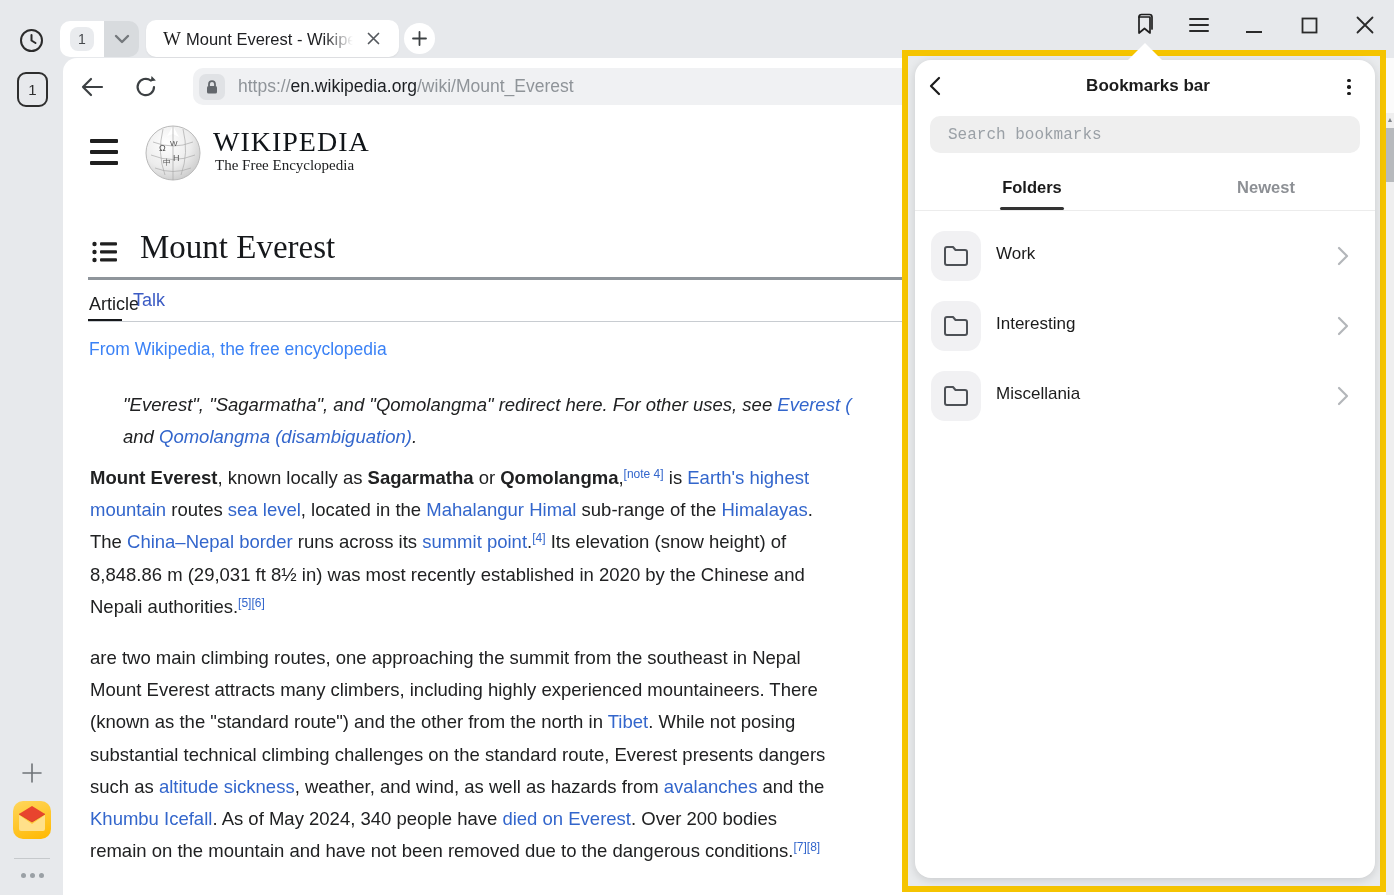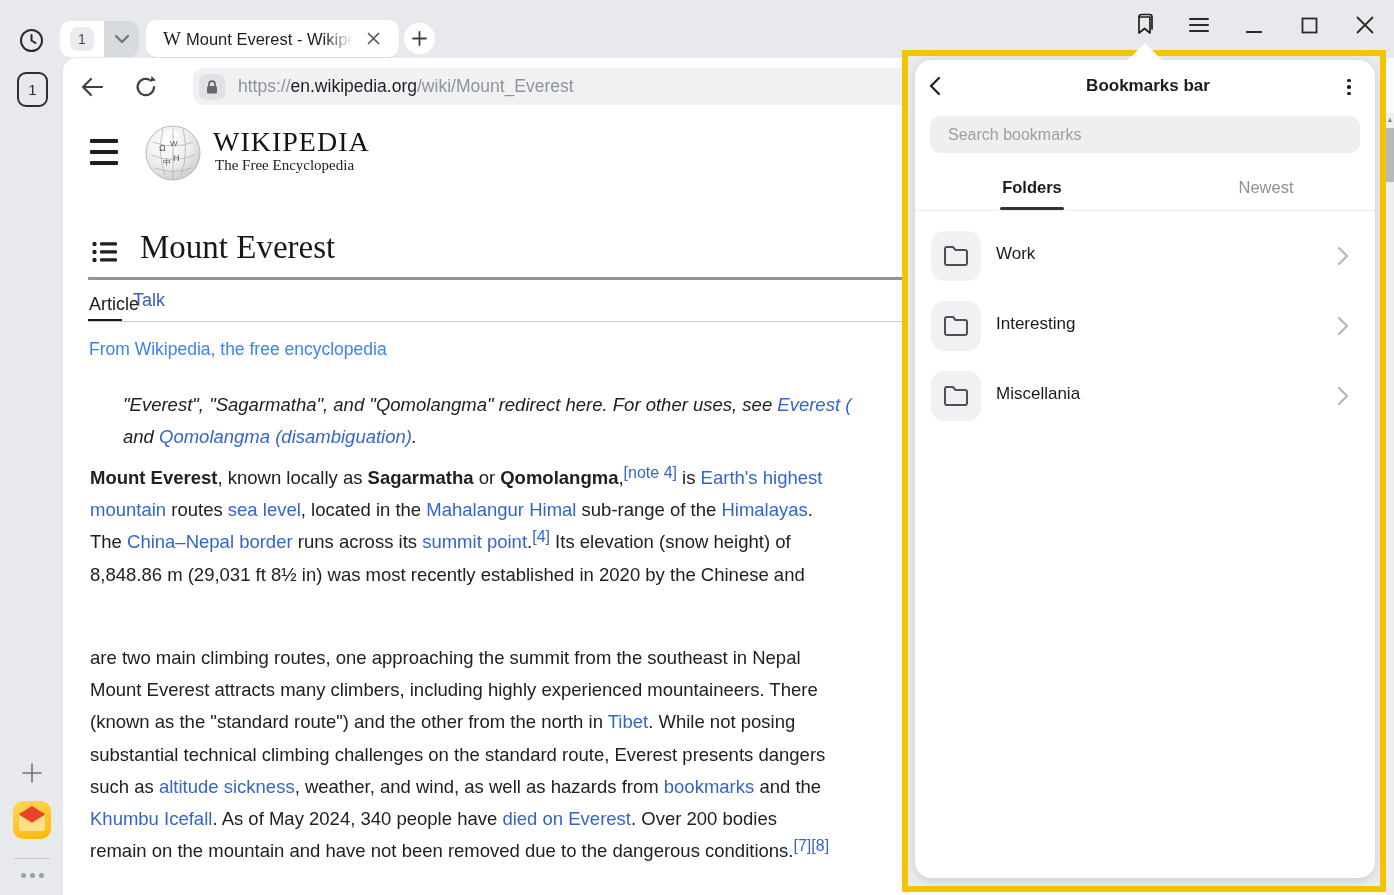--- a/index.html
+++ b/index.html
@@ -62,35 +62,35 @@
   .wiki-subtitle { left:26px; top:281px; font-size:17.5px; color:#3b82f6; }
 
   .hatnote { left:60px; top:331px; font-size:18.5px; color:#202122; }
   .para1 { left:27px; top:404px; font-size:18.5px; color:#202122; }
   .para2 { left:27px; top:584px; font-size:18.5px; color:#202122; }
   .tline { white-space:pre; line-height:32.2px; }
   .a { color:#3366cc; }
   .b { font-weight:700; }
   .i { font-style:italic; }
   .ai { color:#3366cc; font-style:italic; }
-  .s { color:#3366cc; font-size:16px; position:relative; top:-6px; line-height:0; }
+  .s { color:#3366cc; font-size:12px; position:relative; top:-6px; line-height:0; }
 
   
   .highlight-box { left:902px; top:50px; width:484px; height:842px; border:6px solid #F5C400; background:#e9ebed; z-index:20; }
   .panel { position:absolute; left:7px; top:4px; width:460px; height:818px; background:#ffffff; border-radius:16px; box-shadow:0 2px 10px rgba(0,0,0,.14); }
   .panel-caret { position:absolute; left:218px; top:-16px; width:38px; height:20px; z-index:25; }
   .panel-header { position:absolute; left:0; top:0; width:460px; height:52px; display:flex; align-items:center;padding-left:6px; }
   .panel-back { position:absolute; left:14px; top:16px; width:22px; height:22px; }
   .panel-title { width:100%; text-align:center; font-size:17px; font-weight:700; color:#1b1b1b; }
   .panel-kebab { position:absolute; right:16px; top:16px; width:20px; height:22px; display:flex; flex-direction:column; gap:3px; align-items:center; justify-content:center; }
   .panel-kebab i { width:3.5px; height:3.5px; border-radius:50%; background:#1b1b1b; }
-  .panel-search { position:absolute; left:15px; top:56px; width:430px; height:37px; background:#efefef; border-radius:10px; border:none; outline:none; padding-left:18px; font-size:16px; font-family:Liberation Sans, sans-serif; color:#1b1b1b; }
+  .panel-search { position:absolute; left:15px; top:56px; width:430px; height:37px; background:#efefef; border-radius:10px; border:none; outline:none; padding-left:18px; font-size:16px; font-family:Liberation Mono, monospace; color:#1b1b1b; }
   .panel-search::placeholder { color:#9aa0a6; }
   .panel-tabs { position:absolute; left:0; top:108px; width:468px; height:42px; display:flex; }
-  .panel-tab { width:50%; text-align:center; font-size:16.5px; padding-top:10px; cursor:pointer; position:relative; }
+  .panel-tab { width:50%; text-align:center; font-size:16.5px; padding-top:10px; cursor:pointer; position:relative;font-weight:bold; }
   .panel-tab.active { color:#1b1b1b; font-weight:700; }
   .panel-tab.inactive { color:#8d9095; }
   .panel-tab.active::after { content:""; position:absolute; left:50%; transform:translateX(-50%); bottom:0; width:64px; height:3px; background:#333333; border-radius:2px; }
   .panel-divider { position:absolute; left:0; top:150px; width:460px; height:1px; background:#ececec; }
   .folder-row { position:absolute; left:0; width:460px; height:70px; cursor:pointer; }
   .folder-chip { position:absolute; left:16px; top:10px; width:50px; height:50px; background:#f1f1f3; border-radius:14px; display:flex; align-items:center; justify-content:center; }
   .folder-label { position:absolute; left:81px; top:23px; font-size:17px; color:#1b1b1b; }
   .folder-chev { position:absolute; right:26px; top:25px; width:12px; height:20px; }
 
   
@@ -257,27 +257,28 @@
 
   <div class="abs hatnote">
       <div class="tline"><span class="i">"Everest", "Sagarmatha", and "Qomolangma" redirect here. For other uses, see </span><span class="ai">Everest (</span></div>
       <div class="tline"><span class="i">and </span><span class="ai">Qomolangma (disambiguation)</span><span class="i">.</span></div>
     </div>
   <div class="abs para1">
       <div class="tline"><span class="b">Mount Everest</span><span>, known locally as </span><span class="b">Sagarmatha</span><span> or </span><span class="b">Qomolangma</span><span>,</span><span class="s">[note 4]</span><span> is </span><span class="a">Earth's highest</span></div>
       <div class="tline"><span class="a">mountain</span><span> routes </span><span class="a">sea level</span><span>, located in the </span><span class="a">Mahalangur Himal</span><span> sub-range of the </span><span class="a">Himalayas</span><span>.</span></div>
       <div class="tline"><span>The </span><span class="a">China–Nepal border</span><span> runs across its </span><span class="a">summit point</span><span>.</span><span class="s">[4]</span><span> Its elevation (snow height) of</span></div>
       <div class="tline"><span>8,848.86 m (29,031 ft 8½ in) was most recently established in 2020 by the Chinese and</span></div>
+      <div class="tline"><span>Nepali authorities.</span><span class="s">[5][6]</span></div>
     </div>
   <div class="abs para2">
       <div class="tline"><span>are two main climbing routes, one approaching the summit from the southeast in Nepal</span></div>
       <div class="tline"><span>Mount Everest attracts many climbers, including highly experienced mountaineers. There</span></div>
       <div class="tline"><span>(known as the "standard route") and the other from the north in </span><span class="a">Tibet</span><span>. While not posing</span></div>
       <div class="tline"><span>substantial technical climbing challenges on the standard route, Everest presents dangers</span></div>
-      <div class="tline"><span>such as </span><span class="a">altitude sickness</span><span>, weather, and wind, as well as hazards from </span><span class="a">bookmarks</span><span> and the</span></div>
+      <div class="tline"><span>such as </span><span class="a">altitude sickness</span><span>, weather, and wind, as well as hazards from </span><span class="a">avalanches</span><span> and the</span></div>
       <div class="tline"><span class="a">Khumbu Icefall</span><span>. As of May 2024, 340 people have </span><span class="a">died on Everest</span><span>. Over 200 bodies</span></div>
       <div class="tline"><span>remain on the mountain and have not been removed due to the dangerous conditions.</span><span class="s">[7][8]</span></div>
     </div>
 </div>
 
 <div class="abs highlight-box">
   <div class="panel-caret">
     <svg width="38" height="20" viewBox="0 0 38 20">
         <path d="M2 20 L19 3 L36 20 Z" fill="#ffffff"></path>
       </svg>

